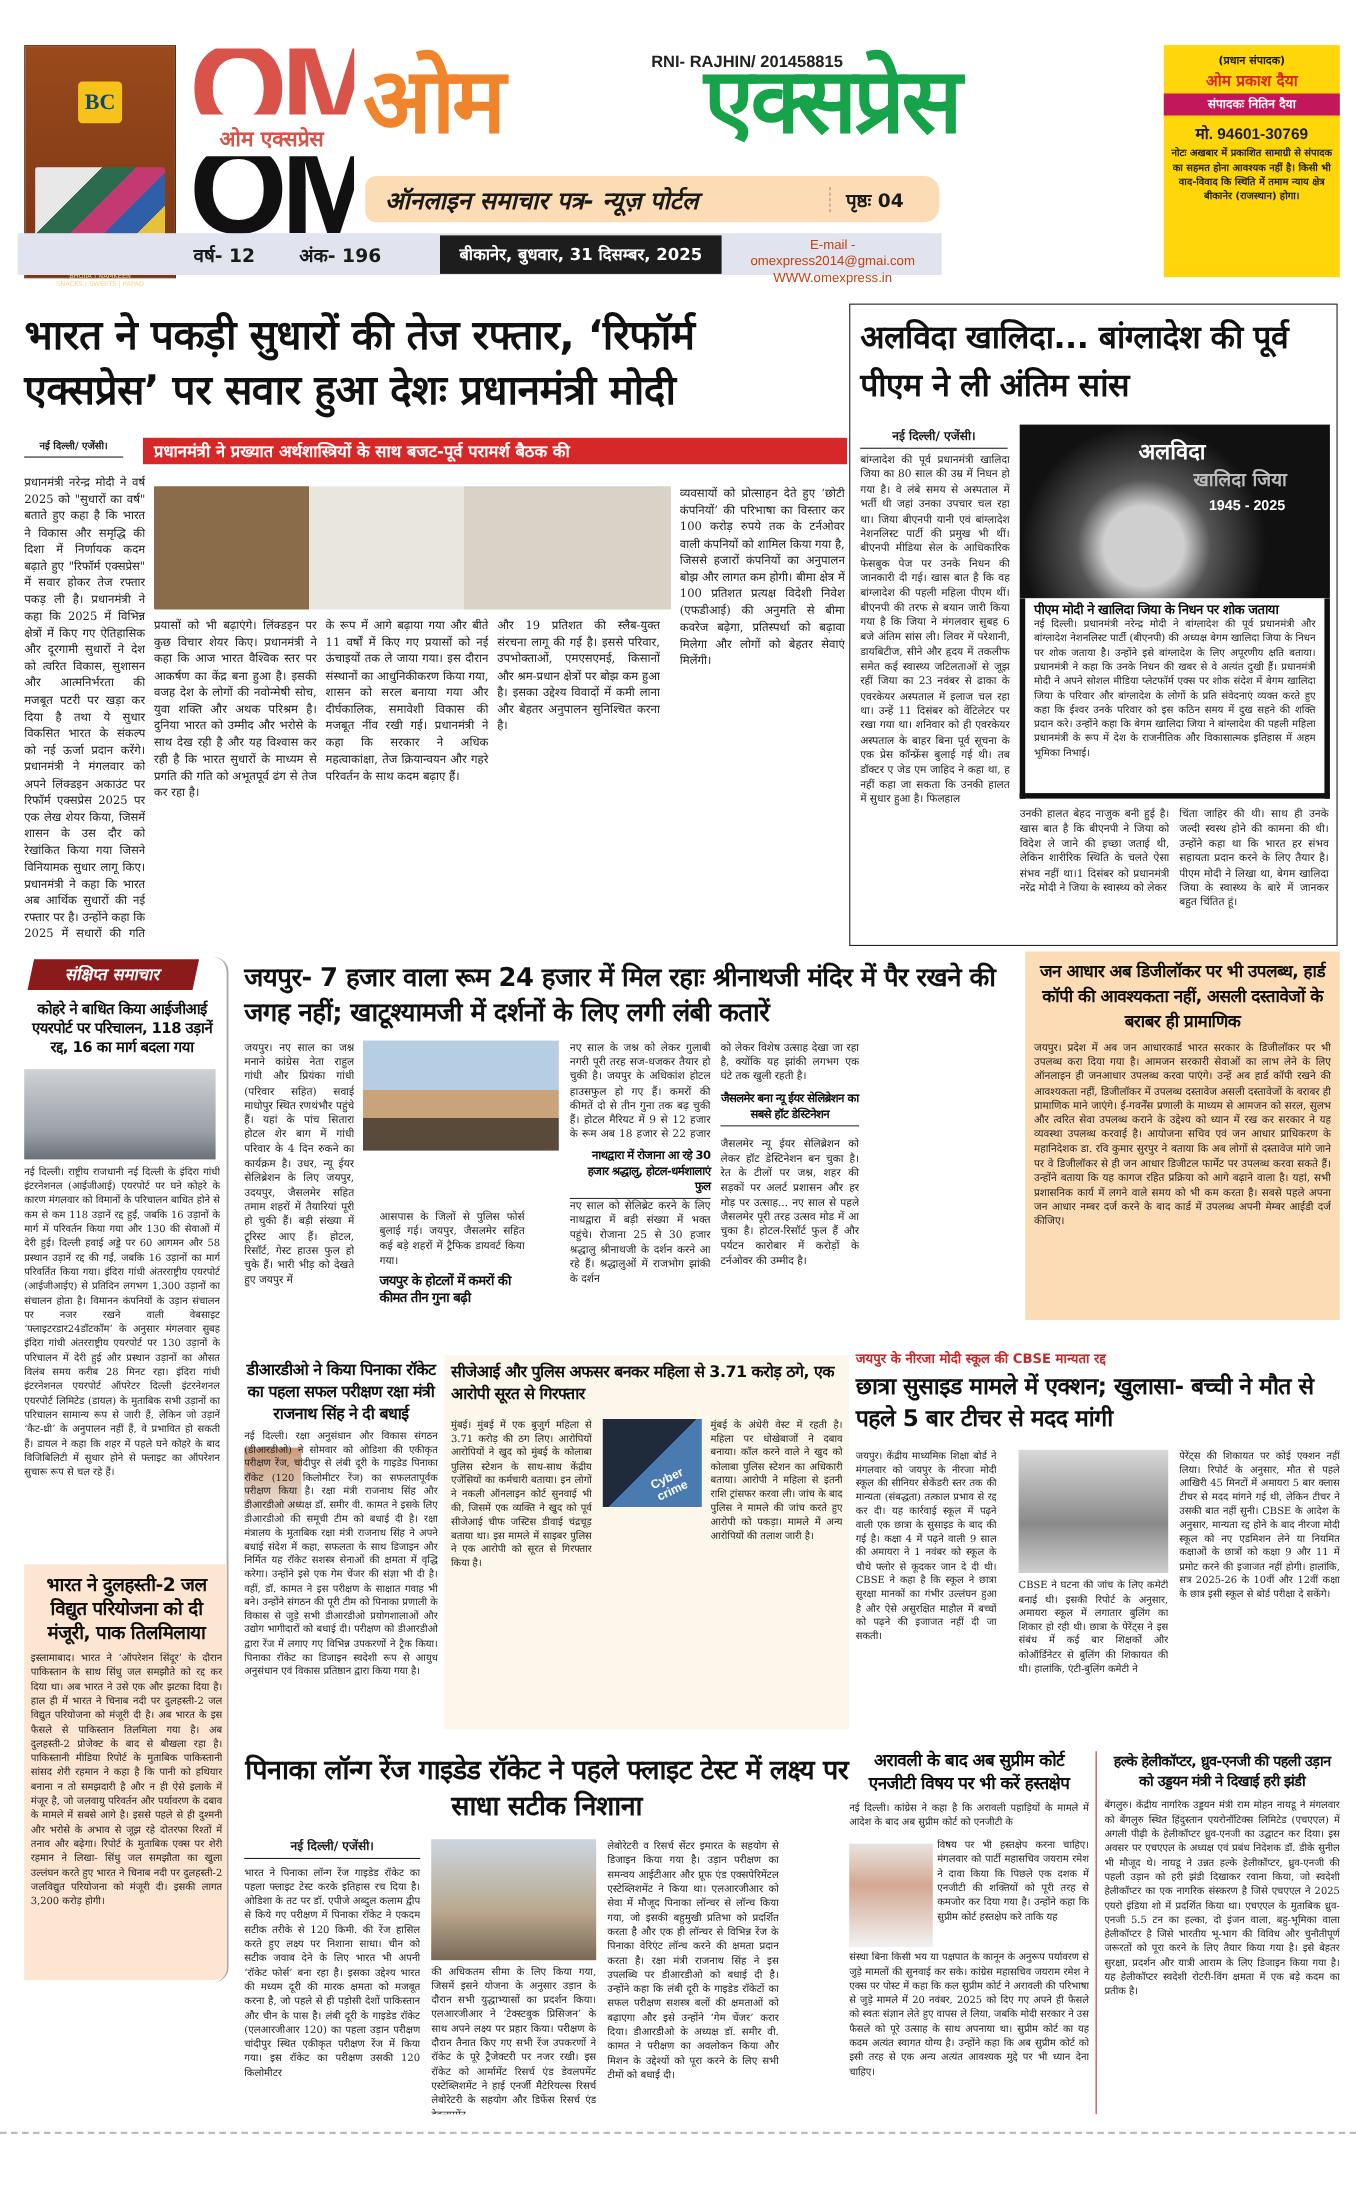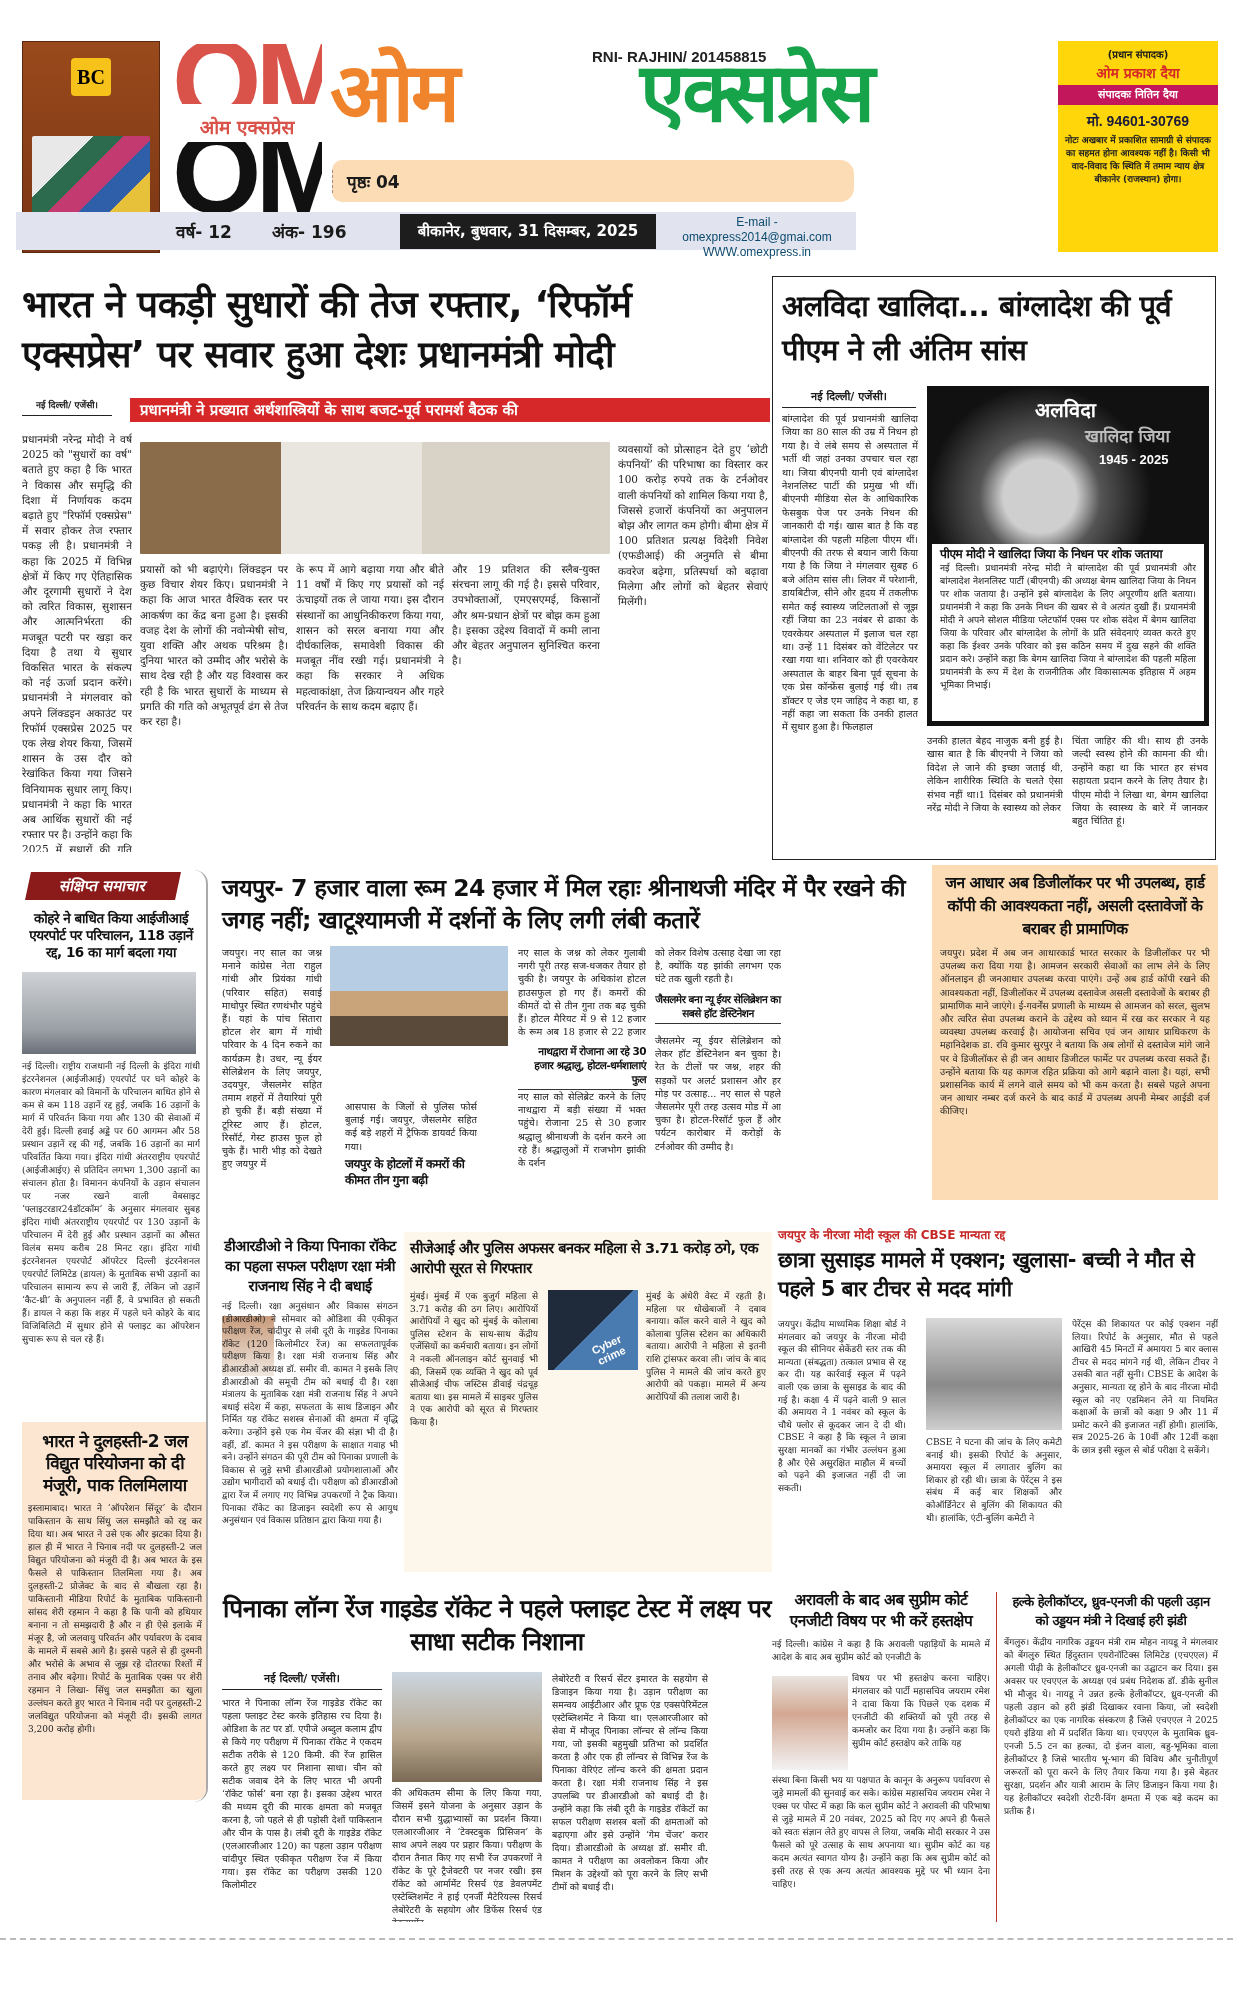--- a/index.html
+++ b/index.html
@@ -7,47 +7,48 @@
 .abs{position:absolute}
 .txt{font-size:10.5px;line-height:15.2px;text-align:justify;color:#222;font-family:"DejaVu Serif","Liberation Serif",serif}
 .hl{font-family:"DejaVu Sans","Liberation Sans",sans-serif;font-weight:bold;color:#111;line-height:1.12;letter-spacing:-0.5px}
 .img{background:linear-gradient(135deg,#6b5a4a,#b8a58c 40%,#5d5145);border-radius:1px}
 .dateline{font-size:11px;font-weight:bold;text-align:center;border-bottom:1.5px solid #222;padding-bottom:4px;margin-bottom:6px}
 </style>
 </head>
 <body>
 
 <div class="abs" style="left:22px;top:41px;width:138px;height:212px;background:linear-gradient(180deg,#9a4a1c,#7a3514);border:1px solid #5a2a10;padding:8px;color:#f5d58a;text-align:center">
-  <div style="margin:8px auto 0;width:40px;height:38px;background:#f7c31a;color:#000000;font:bold 20px/38px 'Liberation Serif',serif;border-radius:4px">BC</div>
+  <div style="margin:24px auto 0;width:40px;height:38px;background:#f7c31a;color:#0c4a6e;font:bold 20px/38px 'Liberation Serif',serif;border-radius:4px">BC</div>
   <div style="margin:40px auto 0;width:118px;height:86px;background:linear-gradient(135deg,#e8e8e8 0 30%,#2c6b4e 30% 45%,#c23a6f 45% 60%,#2f5fa8 60% 75%,#e8c13a 75%);border-radius:2px"></div>
   <div style="font-size:6px;margin-top:10px;white-space:pre-line">BHUJIA | NAMKEEN
 SNACKS | SWEETS | PAPAD</div>
 </div>
 
 <div class="abs" style="left:172px;top:44px;width:150px;height:200px;overflow:hidden">
   <div style="position:absolute;top:-20px;left:0;width:150px;font:bold 115px/1 'Liberation Sans',sans-serif;color:#d9534a;letter-spacing:-6px;height:80px;overflow:hidden">OM</div>
   <div style="position:absolute;top:74px;left:0;width:150px;text-align:center;font:bold 19px/1 'DejaVu Sans',sans-serif;color:#d9534a">ओम एक्सप्रेस</div>
   <div style="position:absolute;top:98px;left:0;width:150px;height:102px;overflow:hidden">
     <div style="font:bold 115px/1 'Liberation Sans',sans-serif;color:#111;letter-spacing:-6px;margin-top:-26px">OM</div>
   </div>
 </div>
 
 <div class="abs" style="left:592px;top:48px;font:bold 15px 'Liberation Sans',sans-serif;color:#222">RNI- RAJHIN/ 201458815</div>
 <div class="abs" style="left:330px;top:52px;font:bold 82px/1 'DejaVu Sans',sans-serif;color:#f0842c;letter-spacing:-3px">ओम</div>
 <div class="abs" style="left:640px;top:52px;font:bold 82px/1 'DejaVu Sans',sans-serif;color:#16a34a;letter-spacing:-3px">एक्सप्रेस</div>
 
 <div class="abs" style="left:332px;top:160px;width:522px;height:42px;background:#fcdcb4;border-radius:10px 14px 14px 10px;display:flex;align-items:center">
+  <div style="flex:1;padding-left:18px;font:italic bold 22px 'DejaVu Sans',sans-serif;color:#1b1b1b">ऑनलाइन समाचार पत्र- न्यूज़ पोर्टल</div>
   <div style="width:100px;border-left:1px dashed #a88;padding-left:14px;font:bold 17px 'DejaVu Sans',sans-serif">पृष्ठः 04</div>
 </div>
 
 <div class="abs" style="left:16px;top:212px;width:840px;height:38px;background:#e1e4ee"></div>
 <div class="abs" style="left:176px;top:220px;font:bold 17px 'DejaVu Sans',sans-serif">वर्ष- 12</div>
 <div class="abs" style="left:272px;top:220px;font:bold 17px 'DejaVu Sans',sans-serif">अंक- 196</div>
 <div class="abs" style="left:400px;top:214px;width:256px;height:35px;background:#1d1d1d;color:#fff;font:bold 15px/35px 'DejaVu Sans',sans-serif;text-align:center">बीकानेर, बुधवार, 31 दिसम्बर, 2025</div>
-<div class="abs" style="left:660px;top:215px;width:194px;text-align:center;font:12px/15px 'Liberation Sans',sans-serif;color:#0c4a6e">
+<div class="abs" style="left:660px;top:215px;width:194px;text-align:center;font:12px/15px 'Liberation Sans',sans-serif;color:#c2410c">
   <div>E-mail - omexpress2014@gmai.com</div>
   <div>WWW.omexpress.in</div>
 </div>
 
 <div class="abs" style="left:1058px;top:41px;width:160px;height:211px;background:#ffd60a;text-align:center">
   <div style="font:bold 10px 'DejaVu Sans',sans-serif;margin-top:6px">(प्रधान संपादक)</div>
   <div style="font:bold 14px 'DejaVu Sans',sans-serif;color:#d62828;margin-top:2px">ओम प्रकाश दैया</div>
   <div style="background:#c2185b;color:#fff;font:bold 11px/20px 'DejaVu Sans',sans-serif;margin-top:3px">संपादकः नितिन दैया</div>
   <div style="font:bold 14px 'Liberation Sans',sans-serif;color:#1a1a3a;margin-top:6px">मो. 94601-30769</div>
   <div style="font:bold 9px/13px 'DejaVu Sans',sans-serif;padding:4px 6px;color:#222">नोटः अखबार में प्रकाशित सामाग्री से संपादक का सहमत होना आवश्यक नहीं है। किसी भी वाद-विवाद कि स्थिति में तमाम न्याय क्षेत्र बीकानेर (राजस्थान) होगा।</div>

